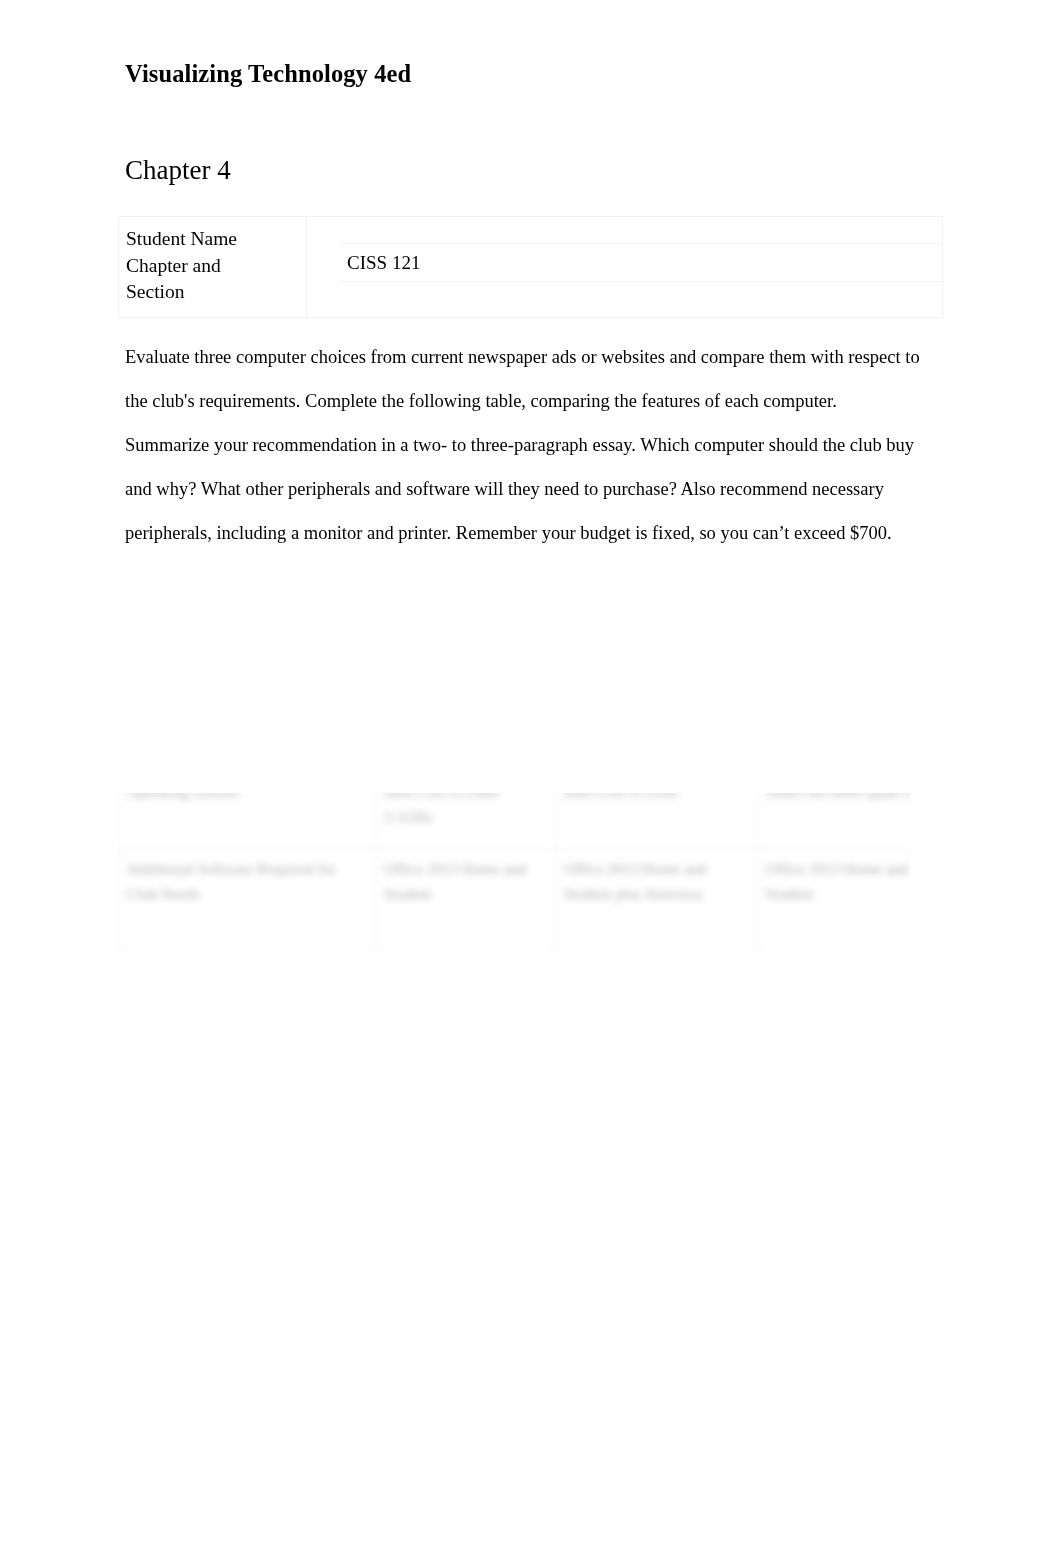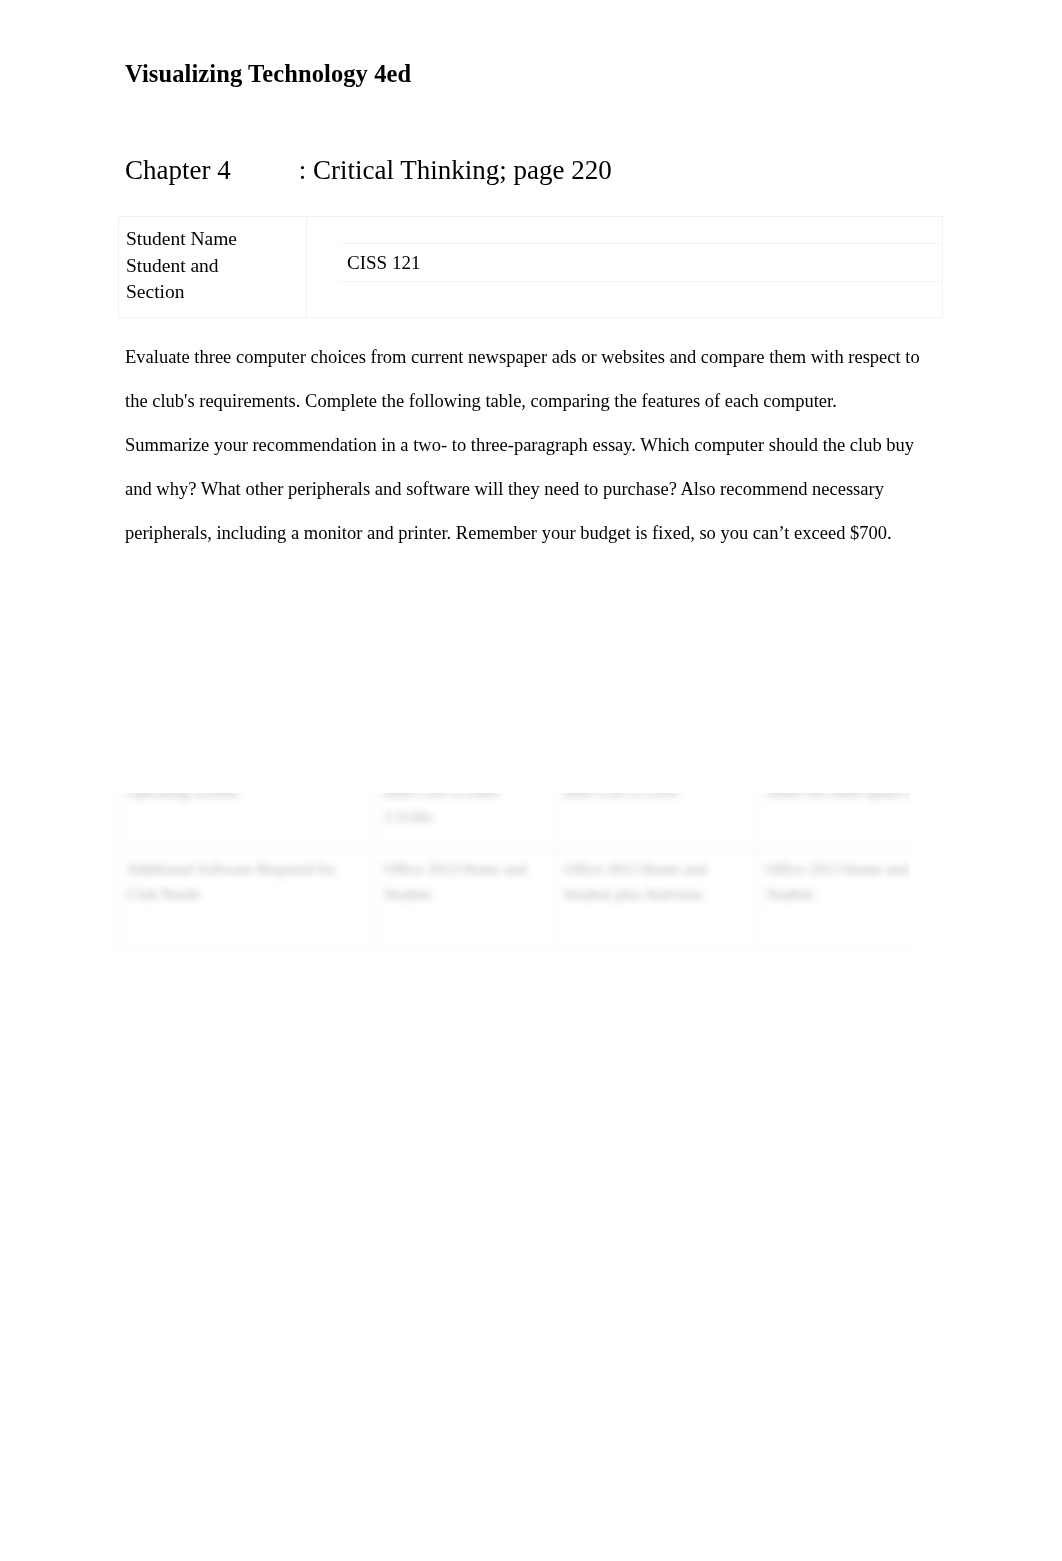--- a/index.html
+++ b/index.html
@@ -151,30 +151,29 @@
 </head>
 <body>
 
 <div class="page">
 
   <div class="doc-title">Visualizing Technology 4ed</div>
 
   <div class="chapter-heading">
     <span class="chapter-label">Chapter 4</span>
     <span class="chapter-tab"></span>
-    <span class="chapter-rest">: Critical Thinking; page 220</span>
   </div>
 
   <table class="info-table">
     <tbody>
       <tr>
         <td class="label-col">
           <div class="info-label-stack">
             <div>Student Name</div>
-            <div>Student and</div>
+            <div>Chapter and</div>
             <div>Section</div>
           </div>
         </td>
         <td class="value-col">
           <div class="info-value-wrap">
             <div class="info-value-line l1"></div>
             <div class="info-value-line l2"></div>
             <div class="info-value-inner">CISS 121</div>
           </div>
         </td>

